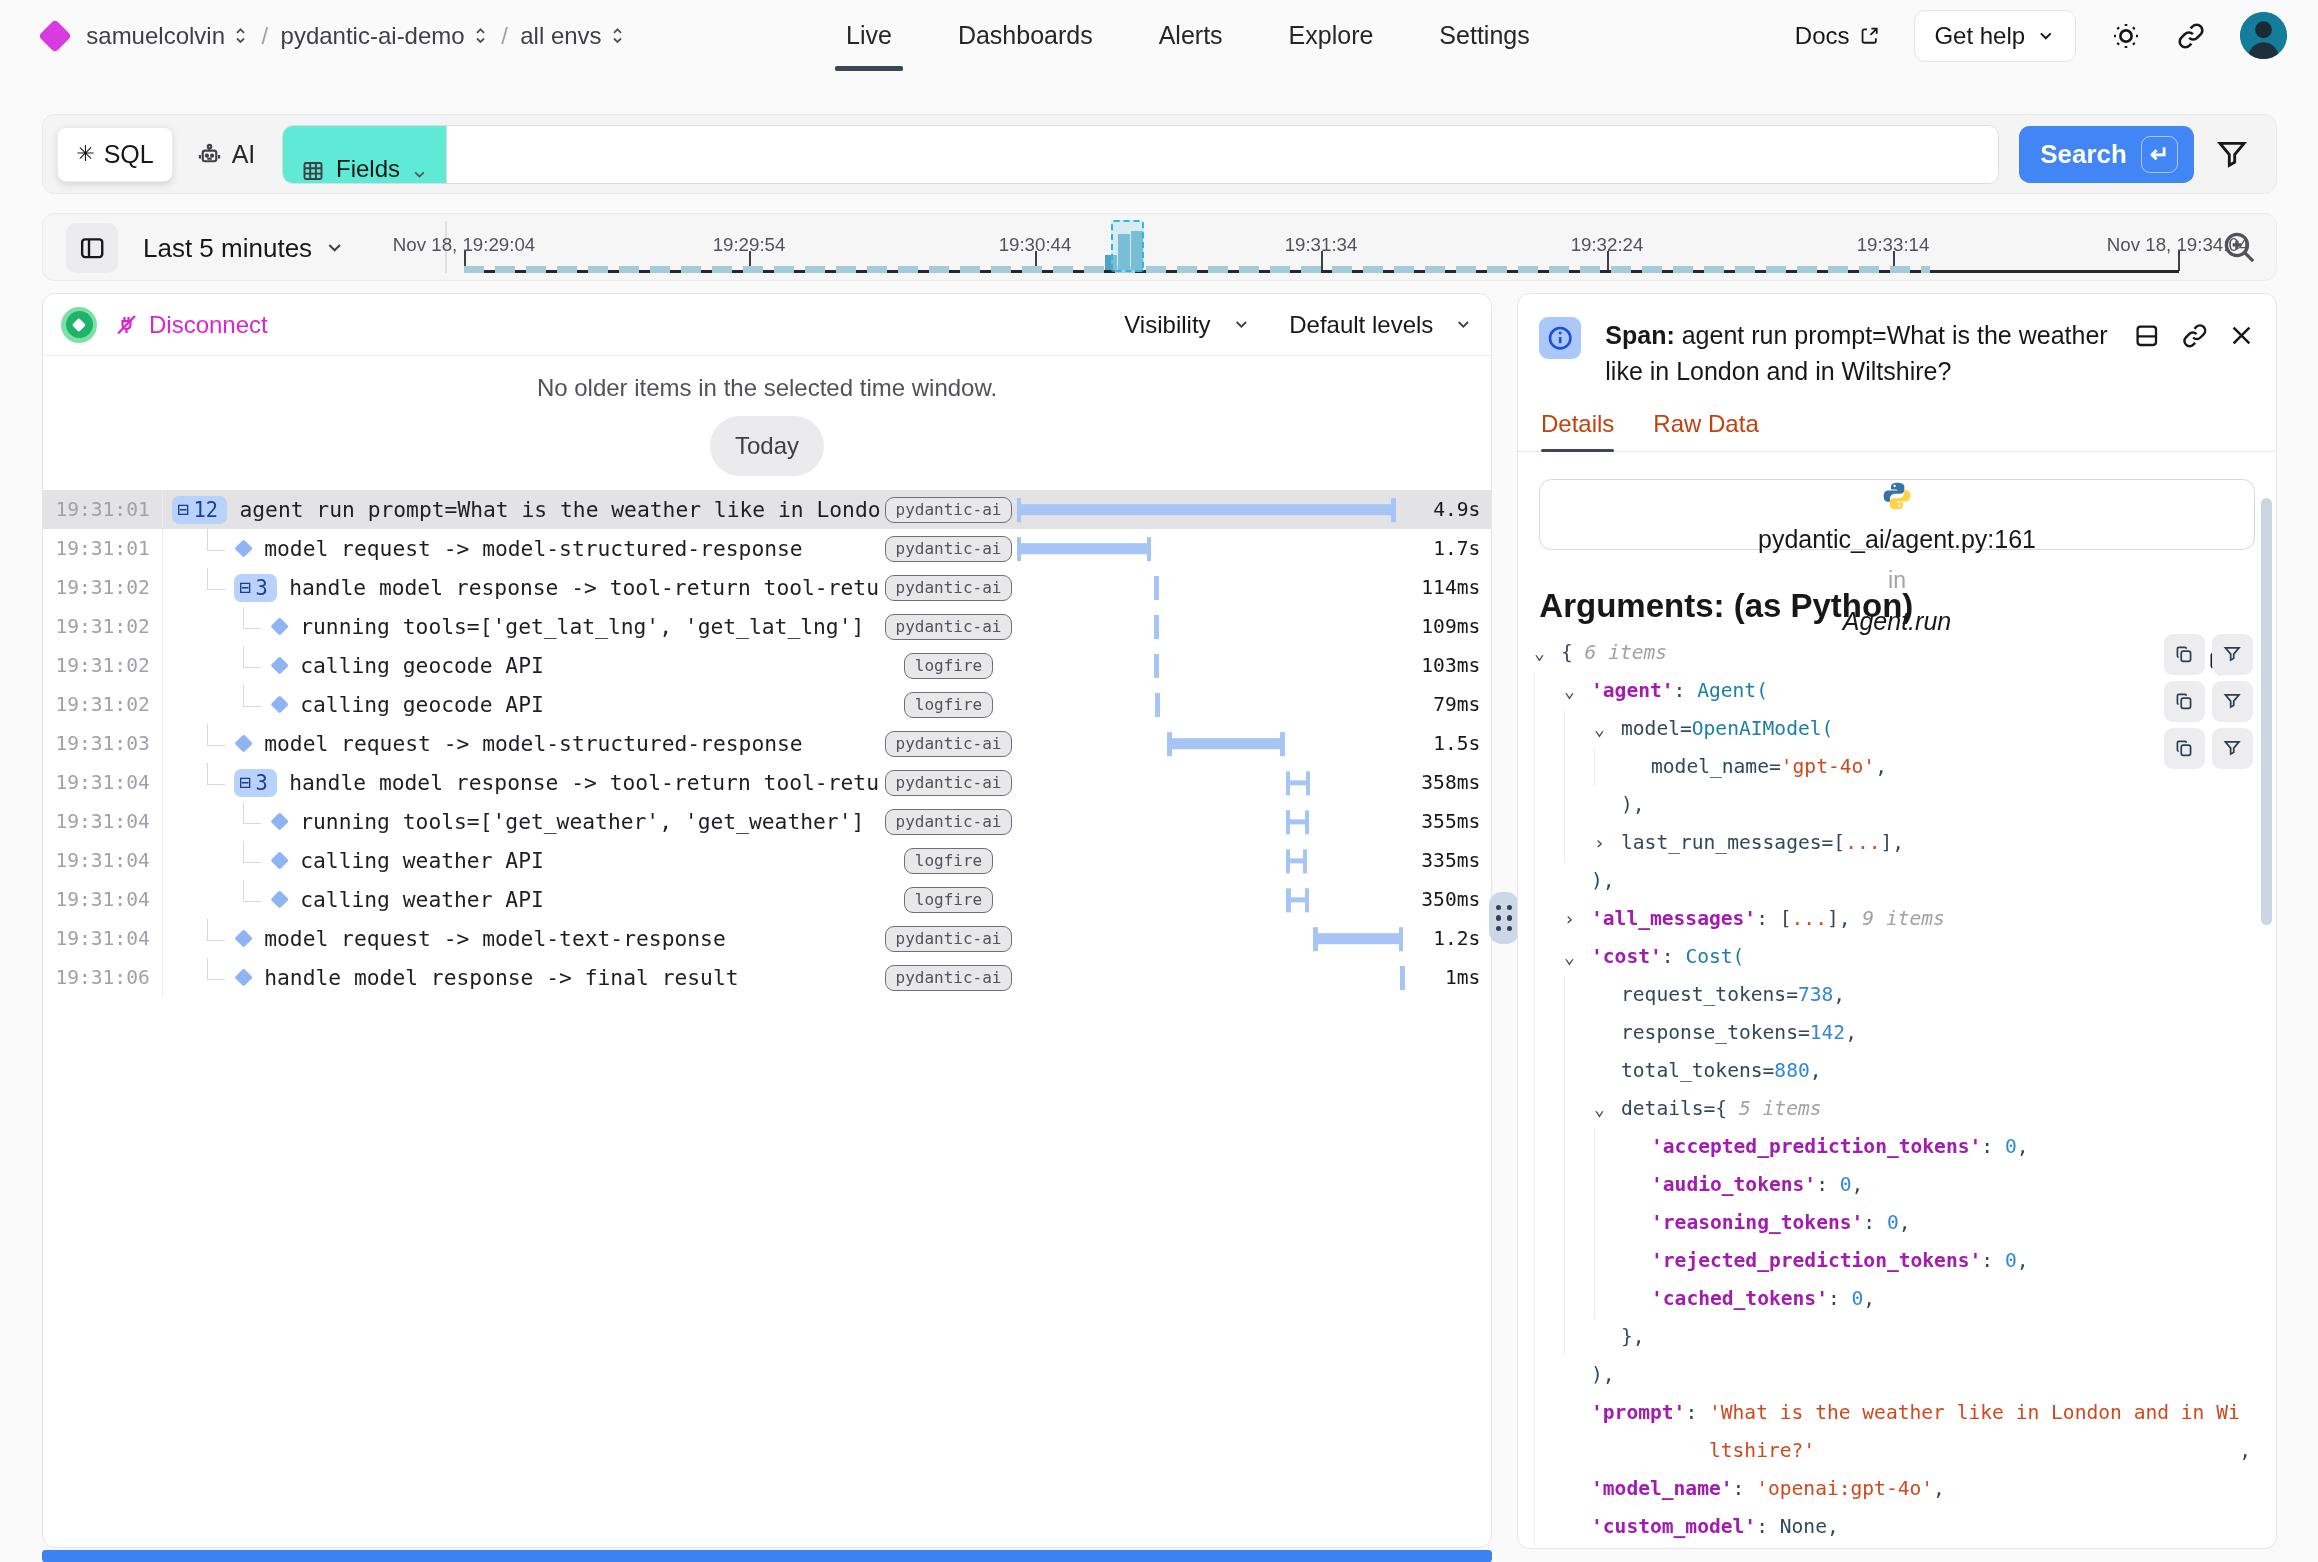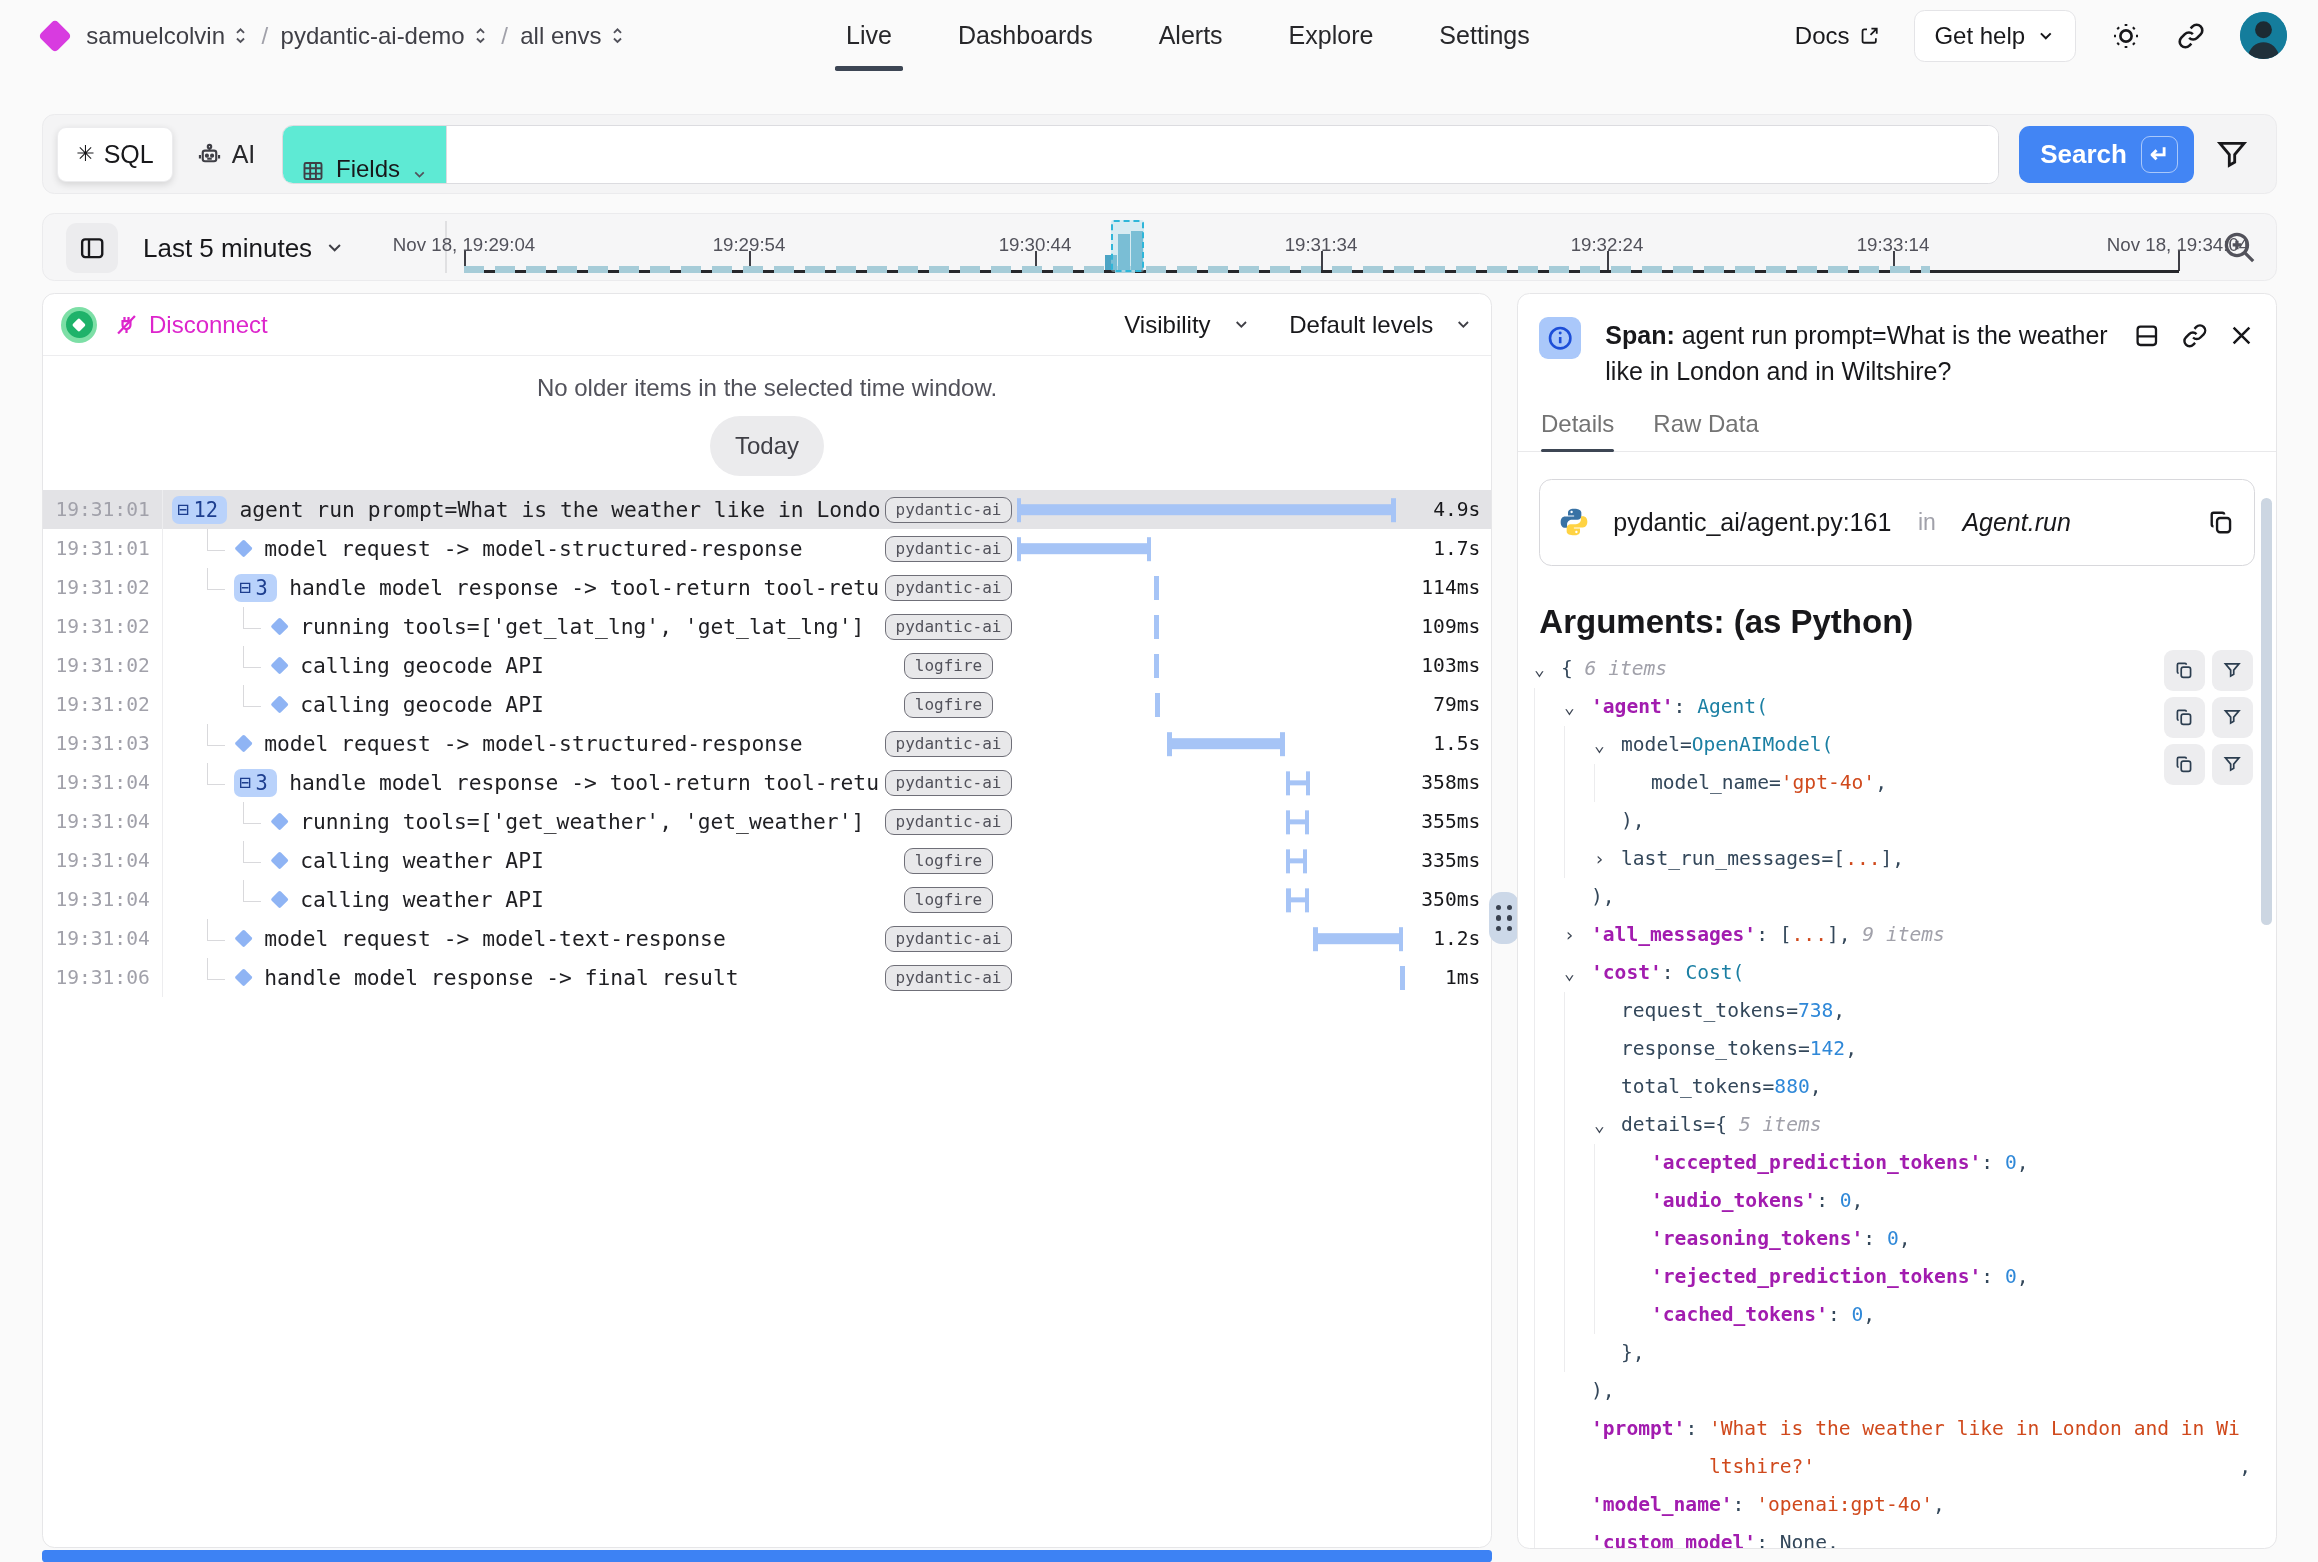--- a/index.html
+++ b/index.html
@@ -88,23 +88,23 @@
 
   
   .right-panel { position:absolute; left:1517px; top:293px; width:760px; height:1256px; background:#fff; border:1.8px solid #e6e6e8; border-radius:12.4px; overflow:hidden; }
   .rp-header { display:flex; gap:24px; padding:23px 21.3px 7.1px; }
   .info-icon { width:42px; height:42px; border-radius:9px; background:#aac8fa; display:flex; align-items:center; justify-content:center; flex:none; }
   .span-title { font-size:25px; line-height:36px; color:#18181b; flex:1; min-width:0; }
   .span-title b { font-weight:700; }
   .rp-icons { display:flex; gap:19.6px; padding-top:5.3px; flex:none; }
   .rp-icons > span { cursor:pointer; }
   .rp-tabs { display:flex; gap:39px; padding:14.2px 23px 0; border-bottom:1.8px solid #e9e9eb; }
-  .rp-tab { font-size:24px; color:#737373; padding-bottom:12.4px; position:relative; cursor:pointer; }
+  .rp-tab { font-size:24px; color:#c2410c; padding-bottom:12.4px; position:relative; cursor:pointer; }
   .rp-tab.active::after { content:""; position:absolute; left:0; right:0; bottom:-1.8px; height:3.6px; background:#3d4654; border-radius:1.8px; }
-  .source-box { margin:27px 21.3px 0; border:1.8px solid #d8d8dc; border-radius:12.4px; height:87px; display:flex; align-items:center; padding:0 18px; gap:23px; }
+  .source-box { margin:27px 21.3px 0; border:1.8px solid #d8d8dc; border-radius:12.4px; height:71px; display:flex; align-items:center; padding:0 18px; gap:13px;flex-direction:column; }
   .src-file { font-size:25px; color:#18181b; }
   .src-in { font-size:23px; color:#a1a1aa; margin:0 3.6px; }
   .src-fn { font-size:25px; font-style:italic; color:#18181b; }
   .src-copy { margin-left:auto; cursor:pointer; }
   .args-heading { margin:37px 21.3px 9px; font-size:33px; font-weight:700; color:#18181b; }
   .codeblock { position:relative; margin-left:16px; font-family:"DejaVu Sans Mono",monospace; font-size:19.6px; line-height:38px; color:#33475a; }
   .cl { display:flex; align-items:stretch; white-space:pre; padding-right:25px; }
   .cl .g { width:30px; border-left:1.8px solid #ececee; flex:none; }
   .cl .ch { width:27px; flex:none; color:#3d4654; font-size:18px; cursor:pointer; }
   .c-p { color:#33475a; } .c-k { color:#a21caf;font-weight:bold; } .c-fn { color:#1b7fa3; }

